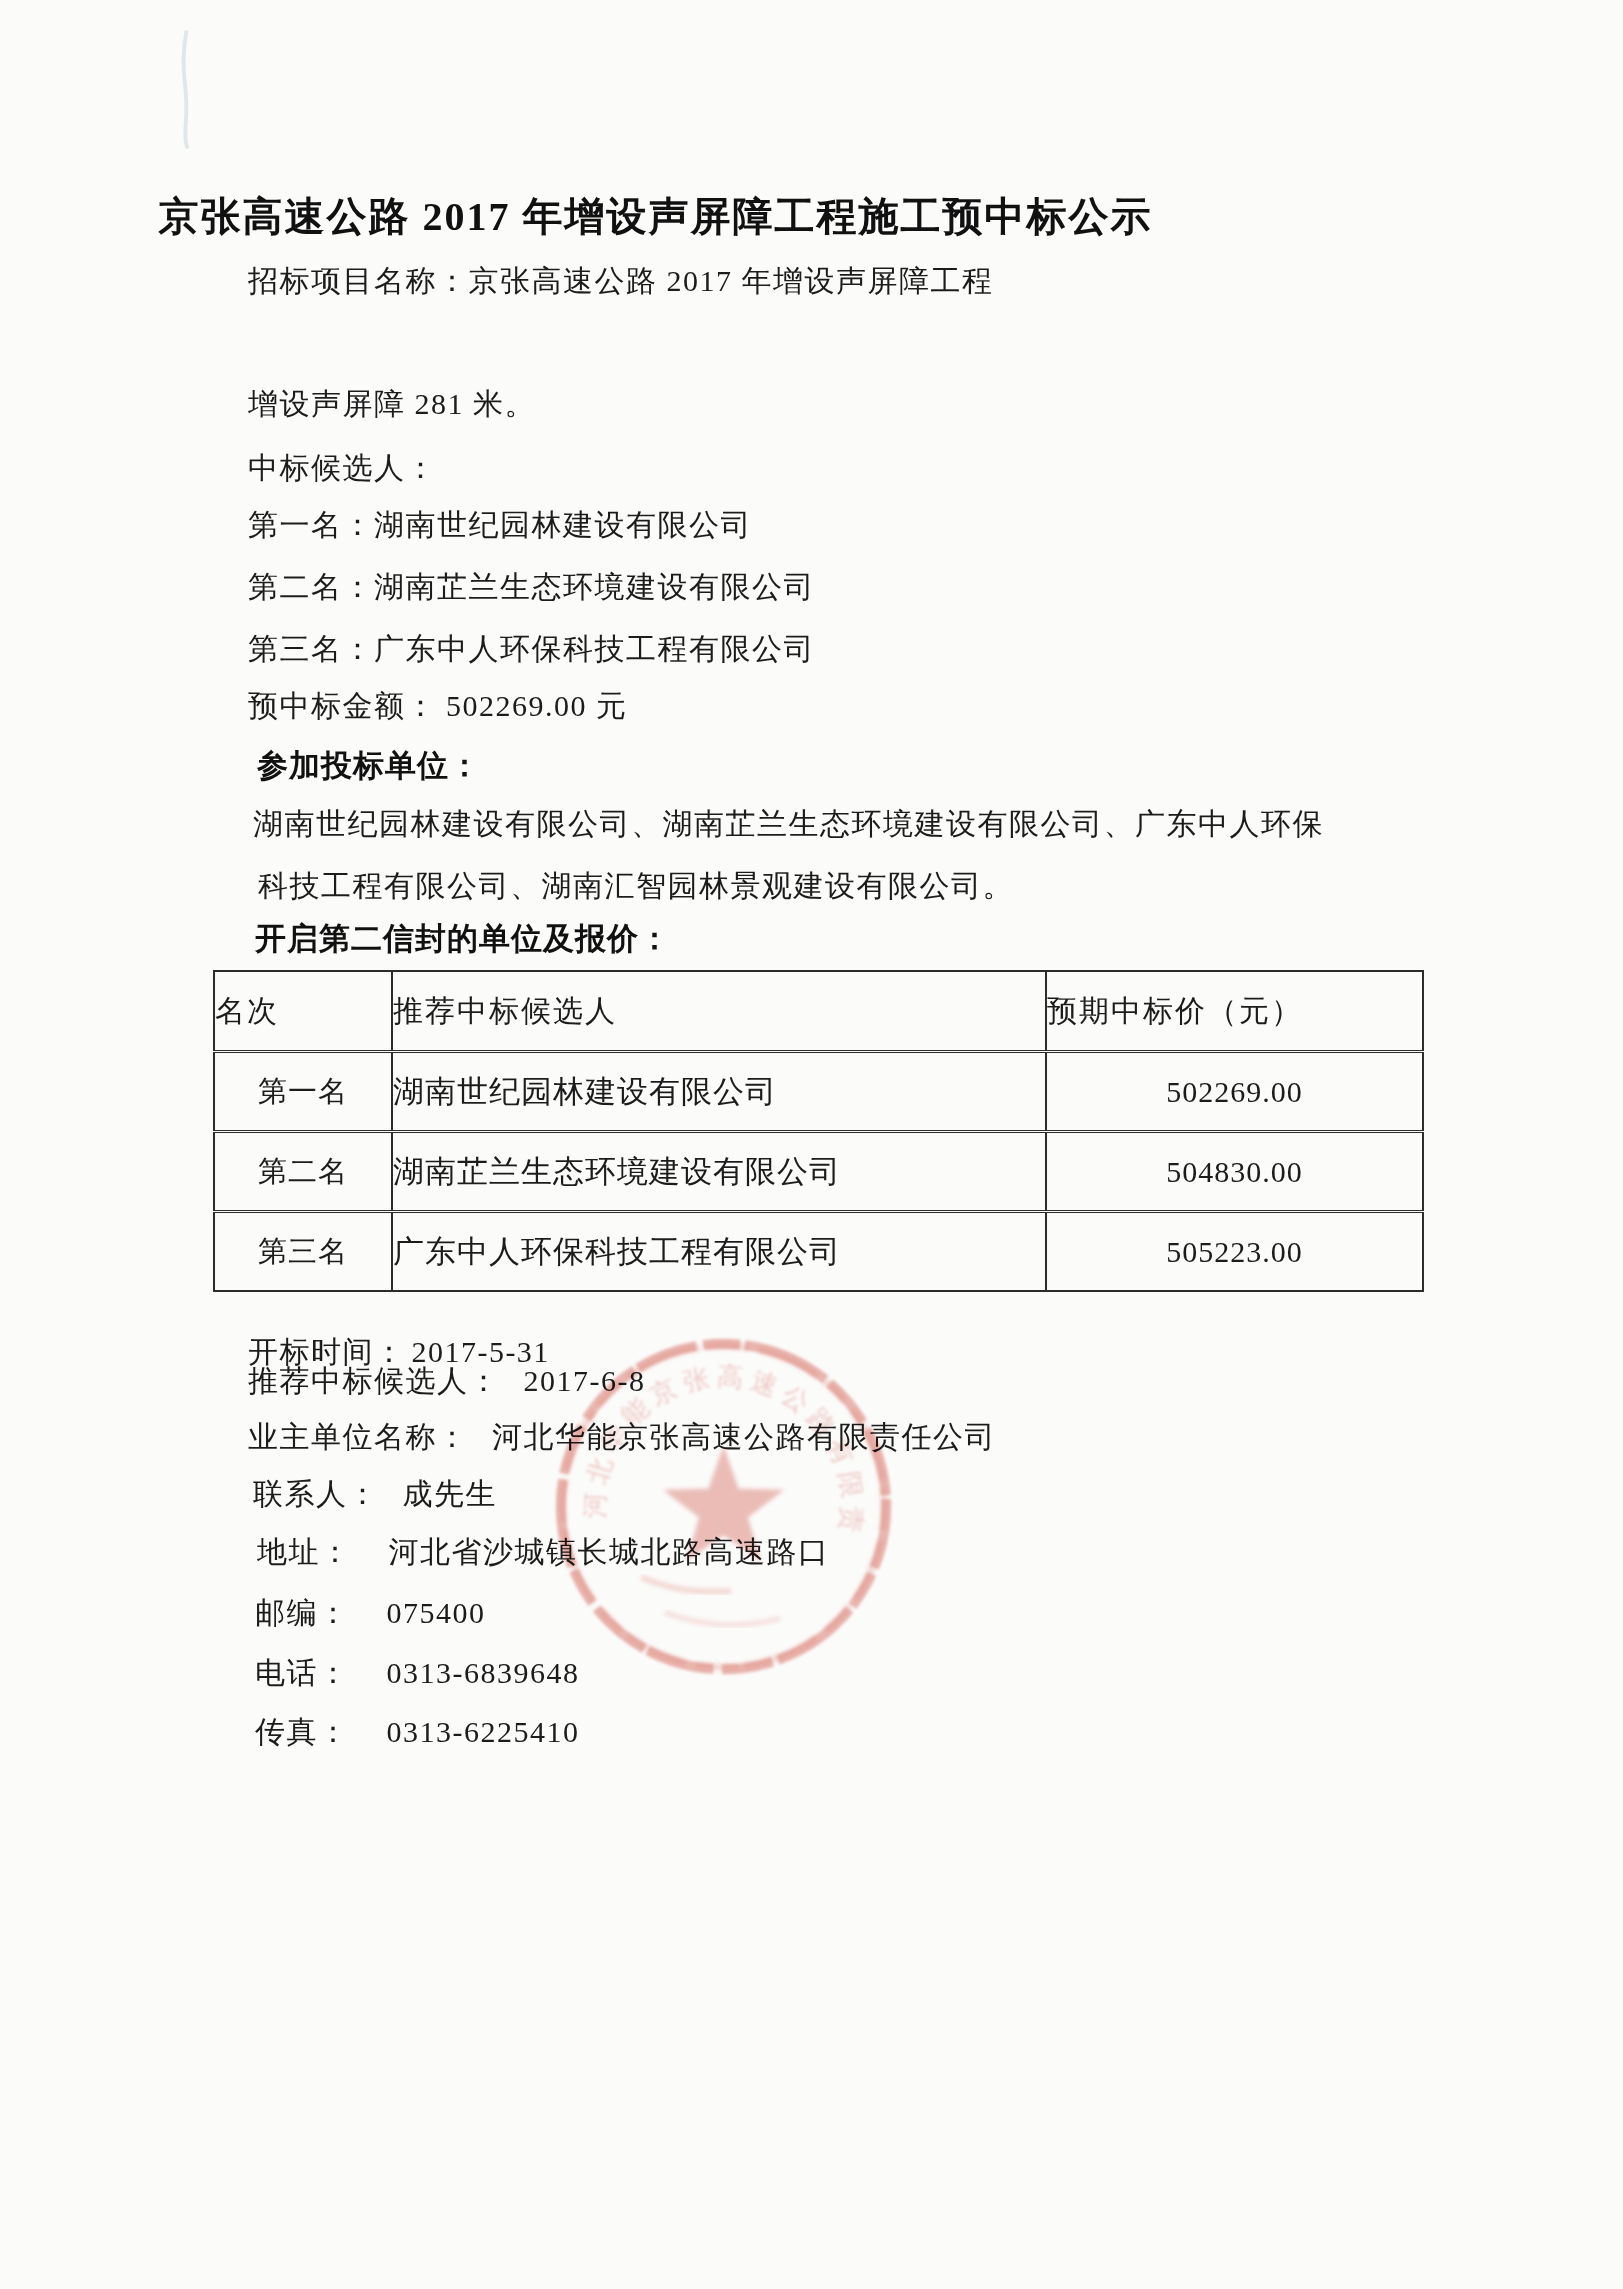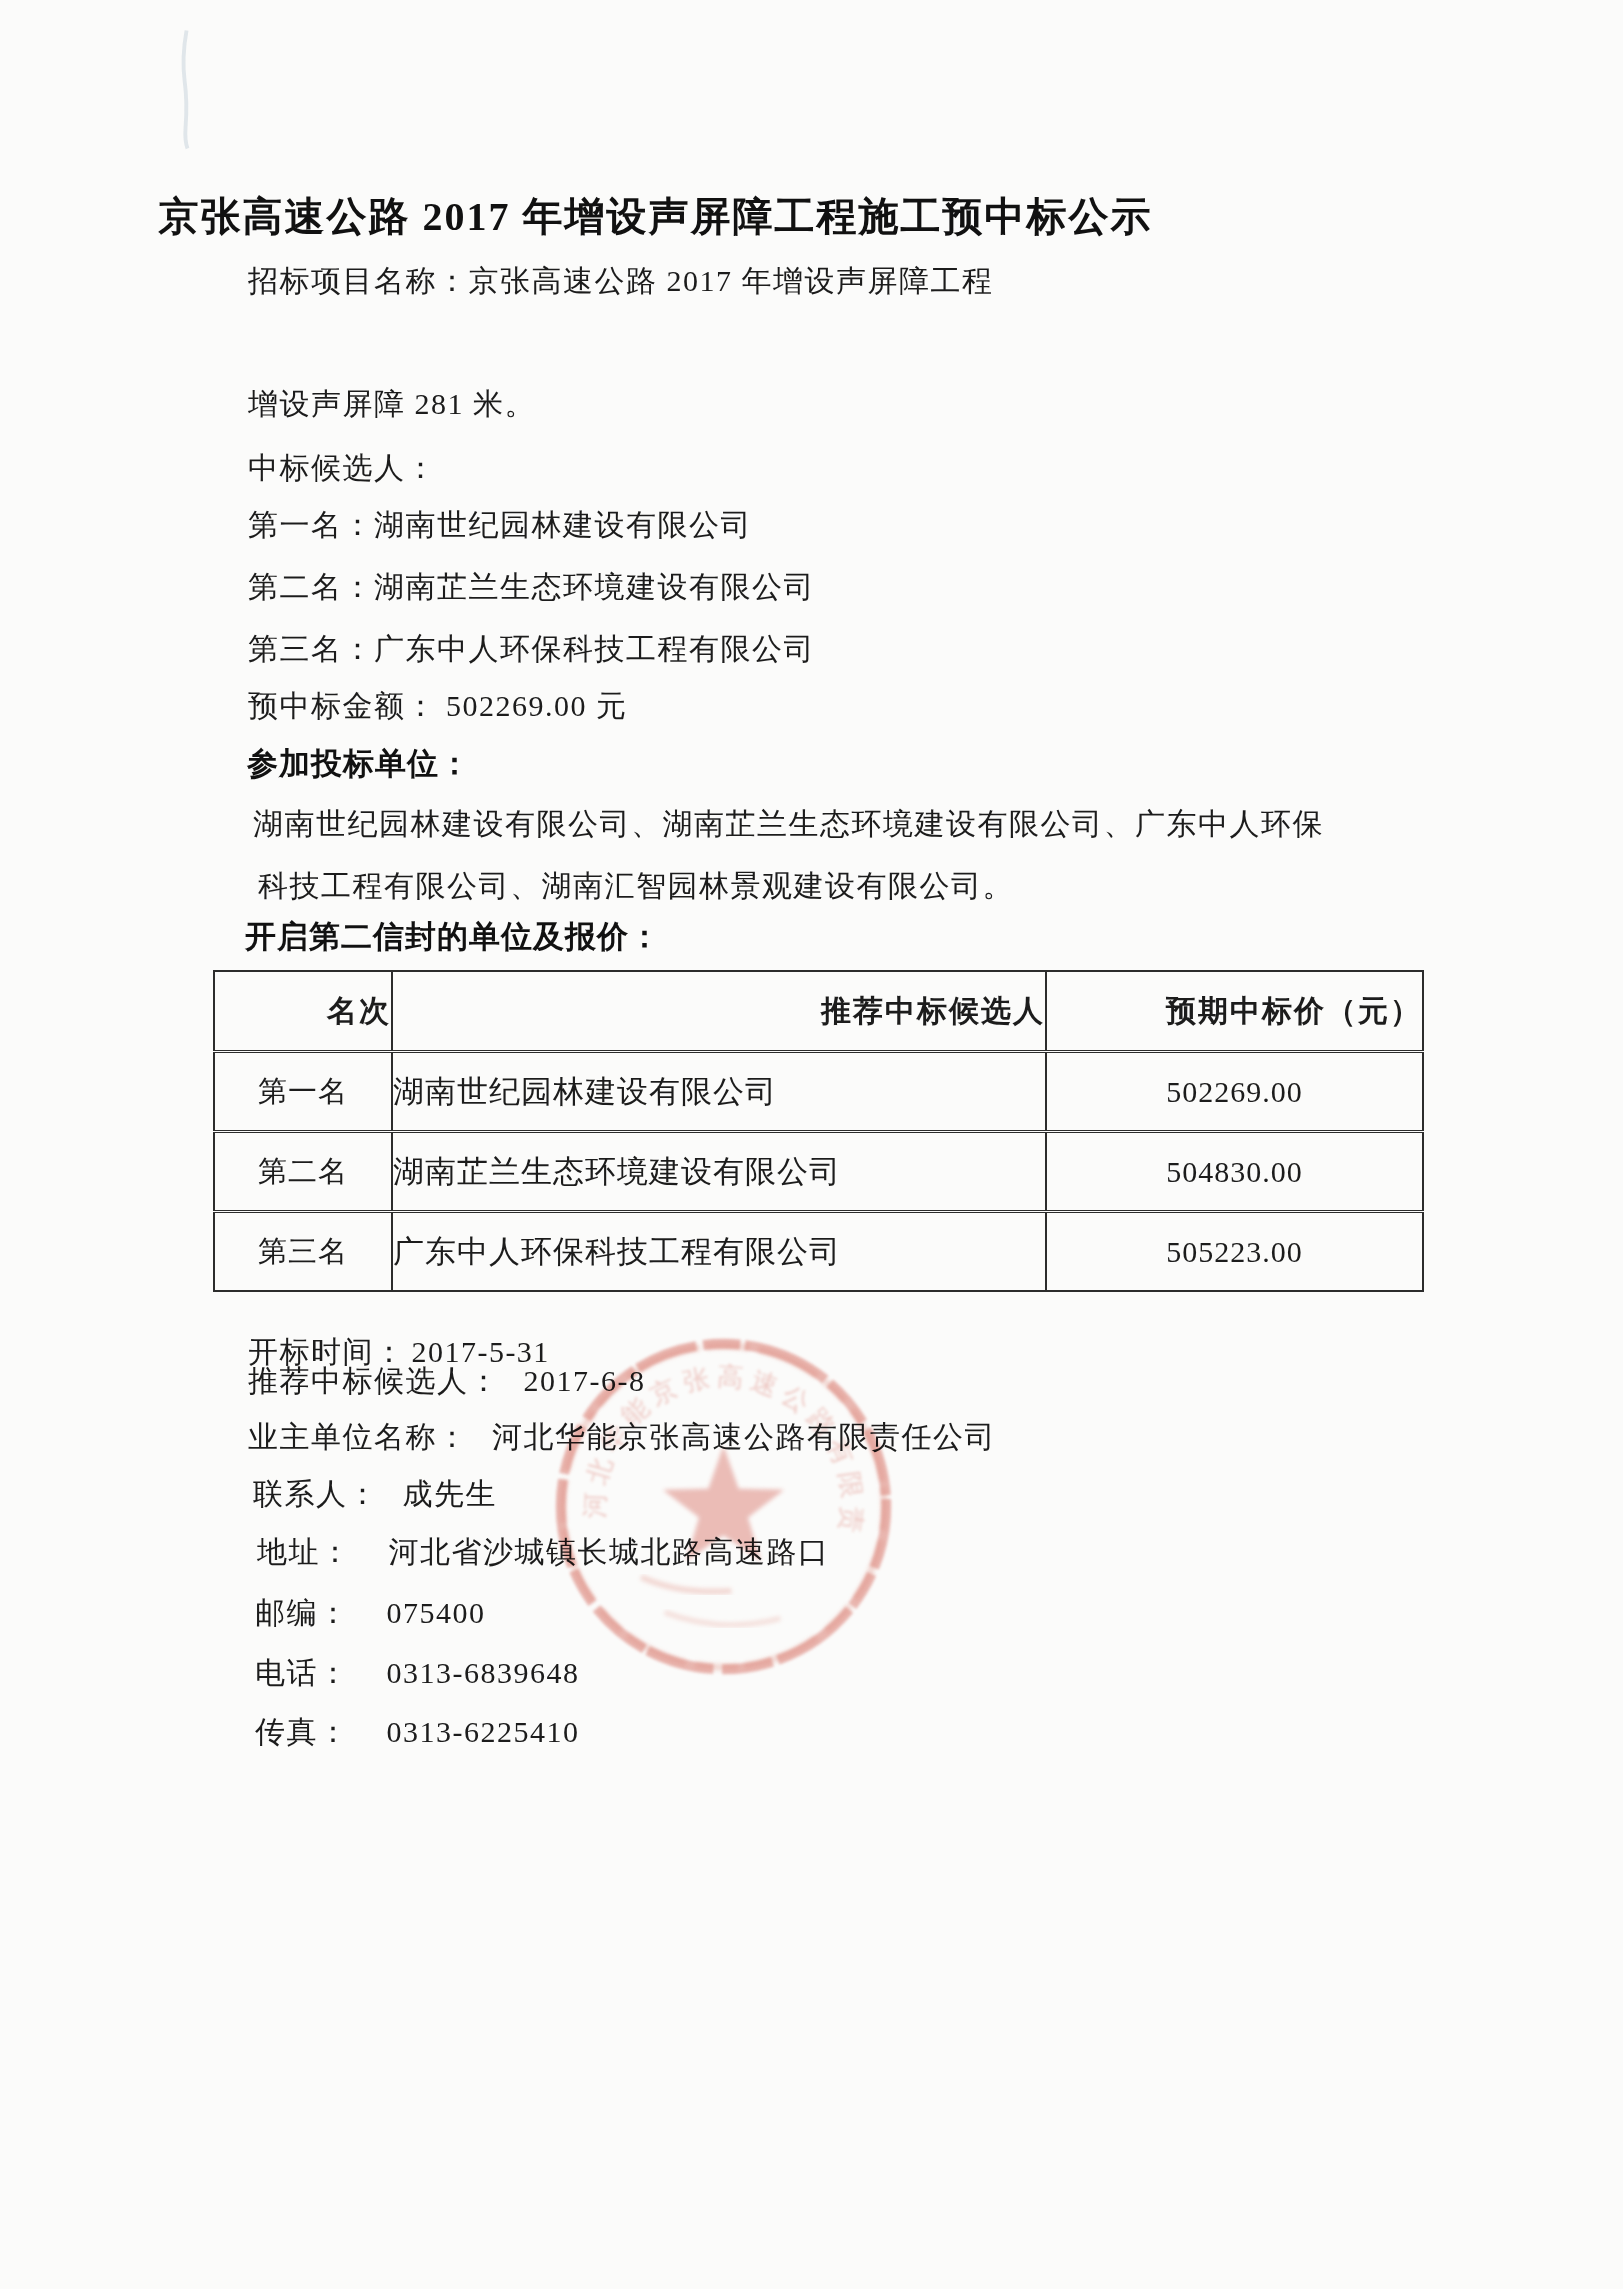--- a/index.html
+++ b/index.html
@@ -17,22 +17,22 @@
     text-align:center;
     font-size:40px;font-weight:700;letter-spacing:2px;
     color:#111;
   }
   .tline{
     position:absolute;
     font-size:30px;line-height:45px;letter-spacing:1.5px;
     white-space:nowrap;color:#1c1c1c;
   }
   .tline.bold{
-    font-family:Liberation Mono, monospace;
-    font-weight:700;font-size:31px;letter-spacing:1px;color:#111;
+    font-family:Liberation Sans, sans-serif;
+    font-weight:700;font-size:31px;letter-spacing:1px;color:#111;margin-left:10px;
   }
   
   .l0{left:248px;top:258px;}
   .l1{left:248px;top:319px;}
   .l2{left:248px;top:381px;}
   .l3{left:248px;top:445px;}
   .l4{left:248px;top:502px;}
   .l5{left:248px;top:564px;}
   .l6{left:248px;top:626px;}
   .l7{left:248px;top:683px;}
@@ -49,21 +49,21 @@
   .bid-table th,.bid-table td{
     border-left:2px solid #2c2c2c;
     border-right:2px solid #2c2c2c;
     font-weight:normal;
     padding:0;
   }
   .bid-table thead th{
     height:78px;
     border-top:2.9px solid #2c2c2c;
     border-bottom:3.9px double #2c2c2c;
-    text-align:right;letter-spacing:2px;font-weight:bold;
+    text-align:left;letter-spacing:2px;
   }
   .bid-table tbody td{
     height:77px;
     border-bottom:3.9px double #2c2c2c;
   }
   .bid-table tbody tr:last-child td{border-bottom:2.9px solid #2c2c2c;}
   .cell-rank{text-align:center;font-size:29px;letter-spacing:1px;vertical-align:middle;padding-top:13.7px;}
   .cell-company{text-align:left;padding-left:29px;font-size:31px;letter-spacing:1px;vertical-align:middle;}
   .cell-price{text-align:center;font-size:30px;letter-spacing:1px;vertical-align:middle;}
   

